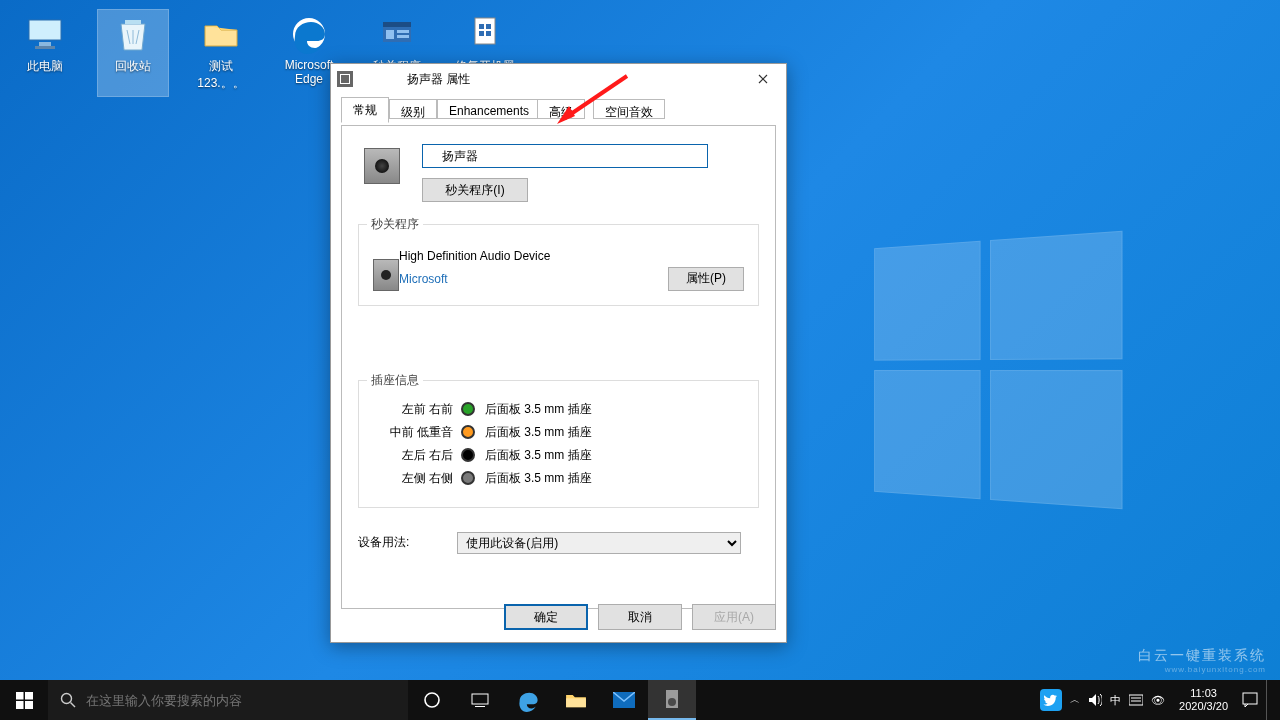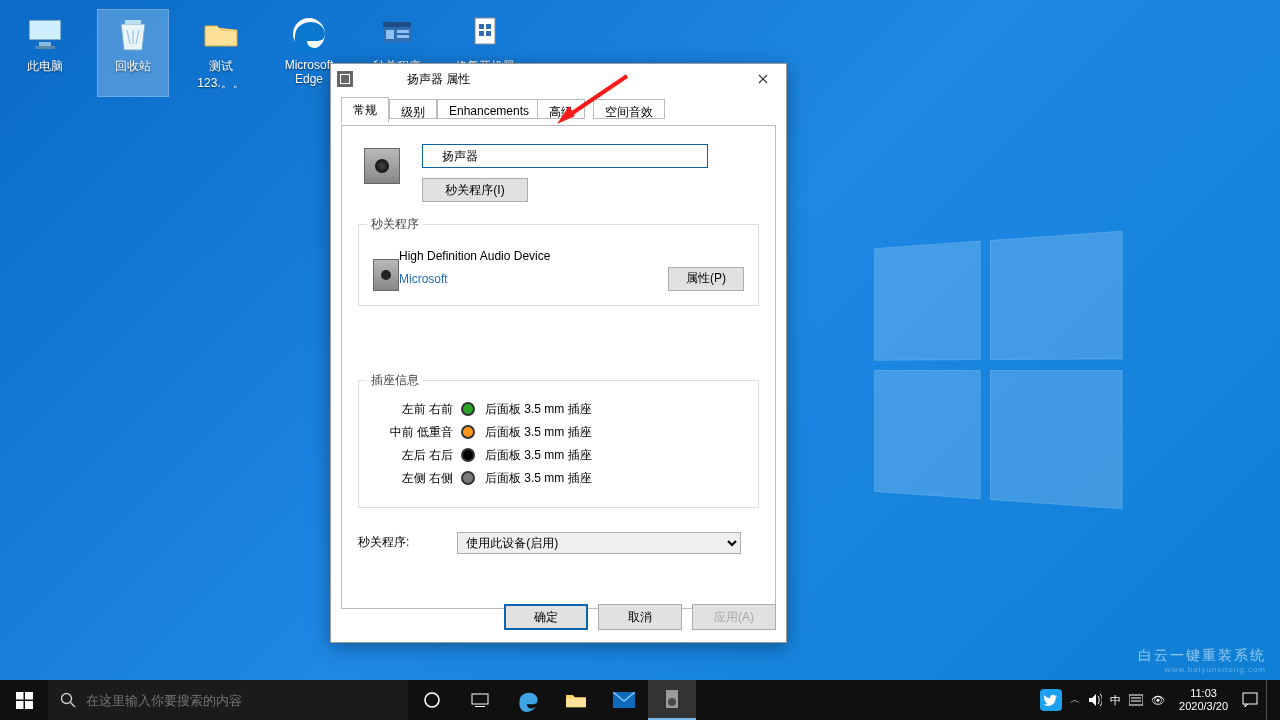--- a/index.html
+++ b/index.html
@@ -216,21 +216,21 @@
           <span>后面板 3.5 mm 插座</span>
         </div>
       <div class="jackrow">
           <span class="lbl">左侧 右侧</span>
           <span class="dot grey"></span>
           <span>后面板 3.5 mm 插座</span>
         </div>
     </div>
 
     <div class="usage">
-      <span>秒关程序:</span>
+      <span>设备用法:</span>
       <select class="sel">
         <option>使用此设备(启用)</option>
       </select>
     </div>
   </div>
 
   <div class="btnrow">
     <button class="primary">确定</button>
     <button>取消</button>
     <button disabled="">应用(A)</button>

